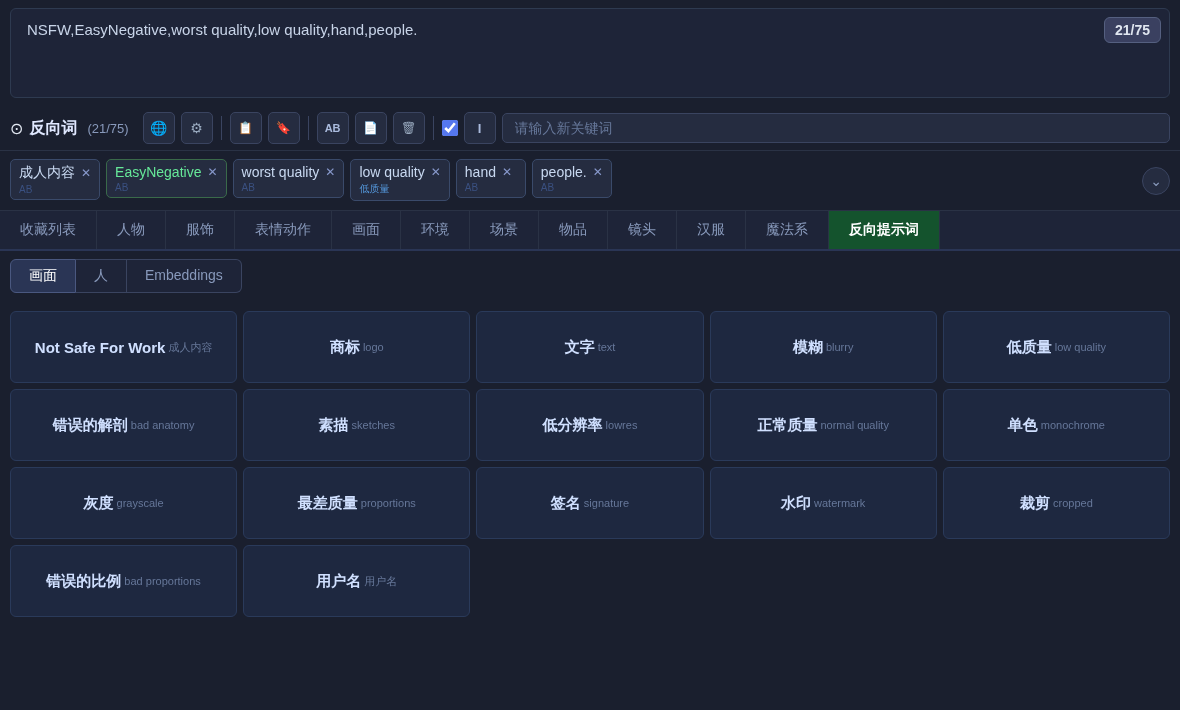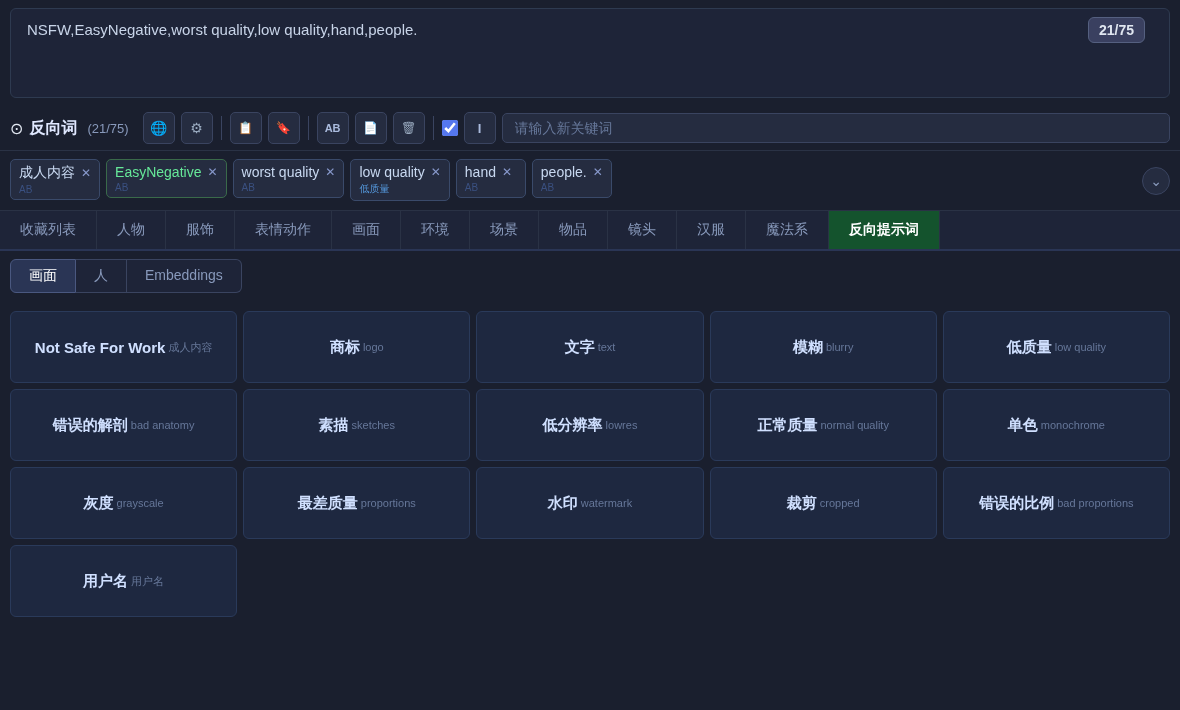--- a/index.html
+++ b/index.html
@@ -21,21 +21,21 @@
       padding: 12px 16px;
       min-height: 90px;
       font-size: 15px;
       color: #c8d4e8;
       position: relative;
     }
 
     .token-count-badge {
       position: absolute;
       top: 8px;
-      right: 24px;
+      right: 8px;
       background: #3a4060;
       border: 1px solid #556080;
       border-radius: 6px;
       padding: 4px 10px;
       font-size: 14px;
       color: #e0e6f0;
       font-weight: 600;
     }
 
     
@@ -403,20 +403,24 @@
   </div>
     <div class="keyword-card">
     <span class="kw-chinese">灰度</span>
     <span class="kw-english">grayscale</span>
   </div>
     <div class="keyword-card">
     <span class="kw-chinese">最差质量</span>
     <span class="kw-english">proportions</span>
   </div>
     <div class="keyword-card">
+    <span class="kw-chinese">签名</span>
+    <span class="kw-english">signature</span>
+  </div>
+    <div class="keyword-card">
     <span class="kw-chinese">水印</span>
     <span class="kw-english">watermark</span>
   </div>
     <div class="keyword-card">
     <span class="kw-chinese">裁剪</span>
     <span class="kw-english">cropped</span>
   </div>
     <div class="keyword-card">
     <span class="kw-chinese">错误的比例</span>
     <span class="kw-english">bad proportions</span>

